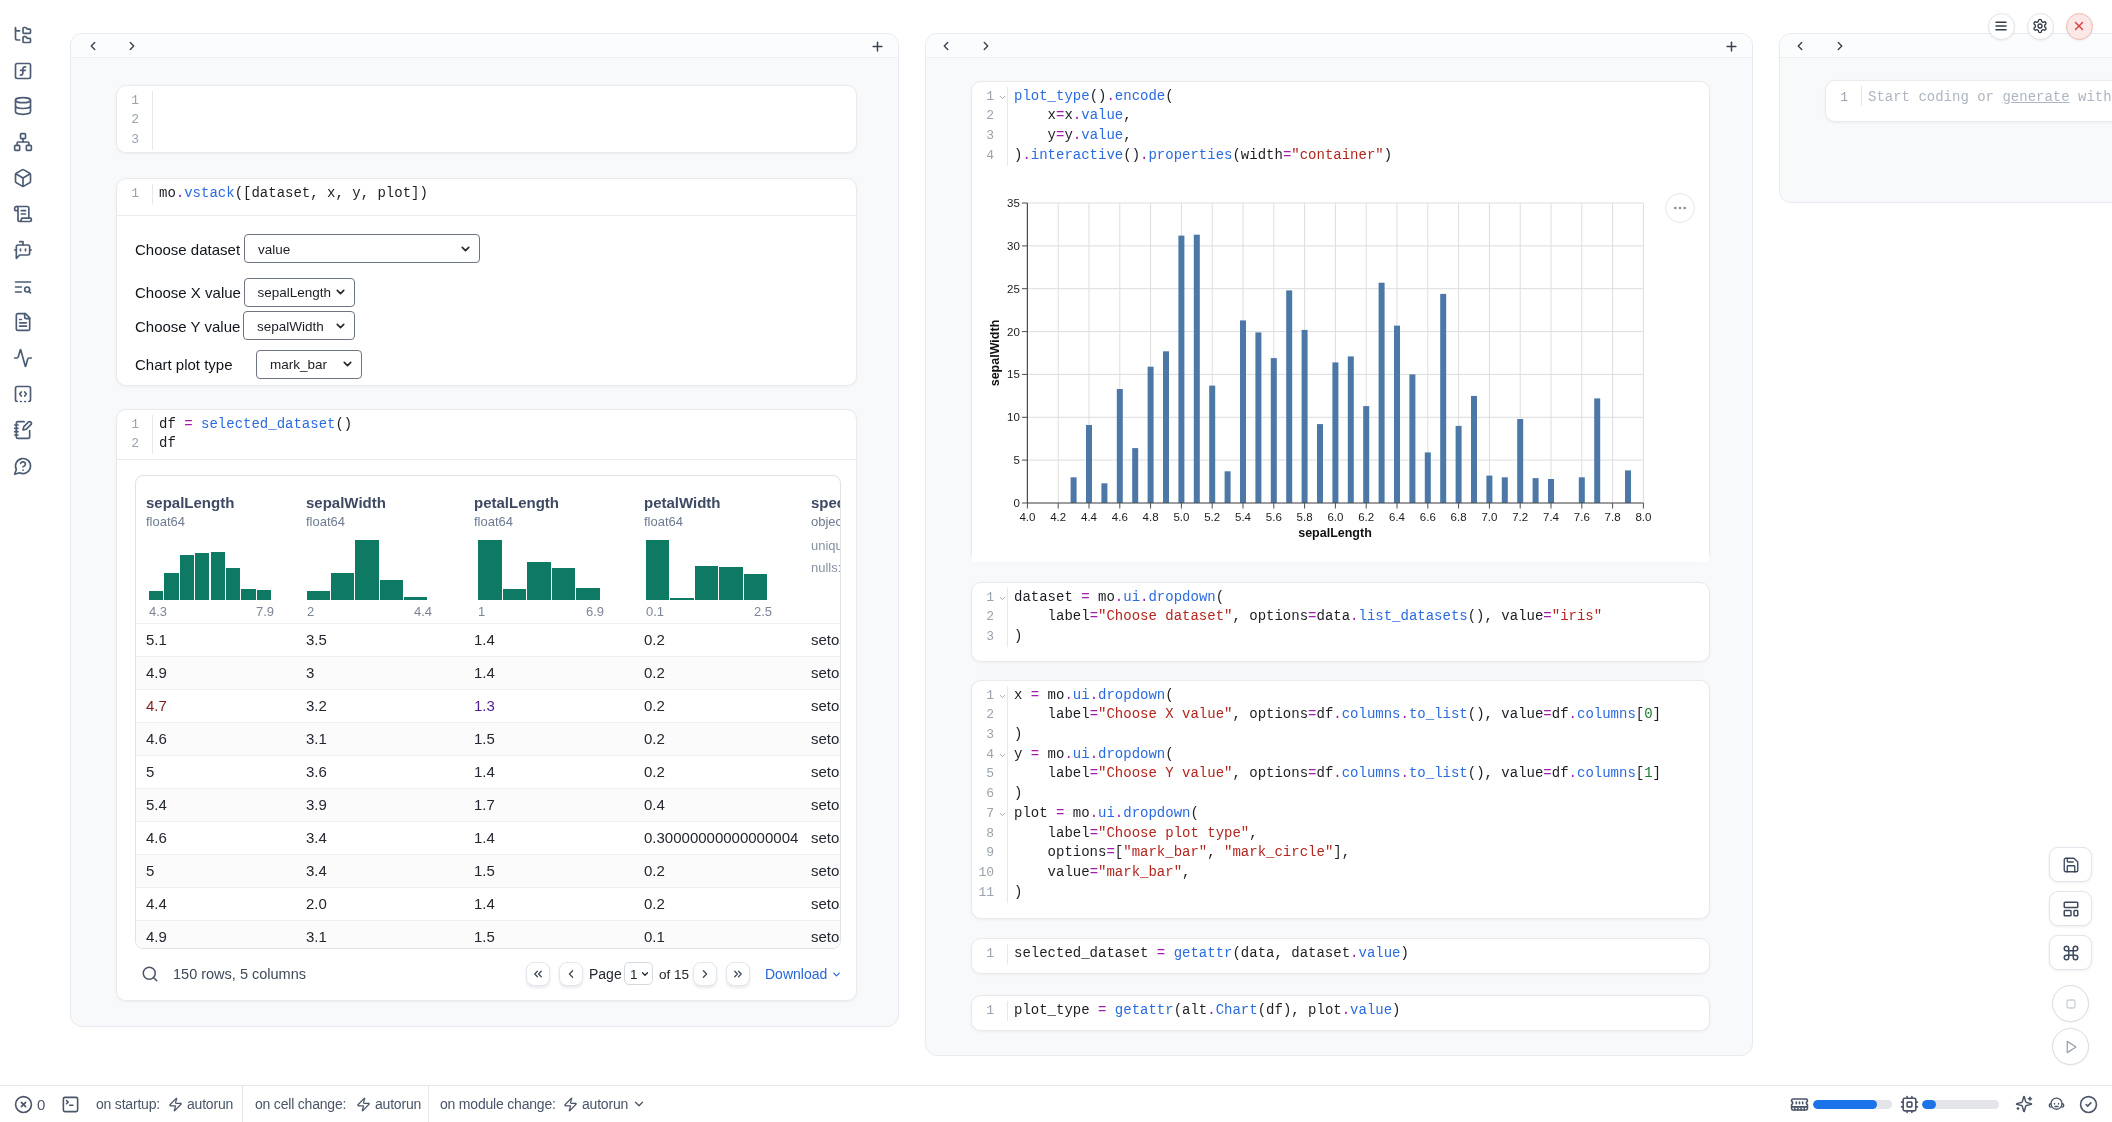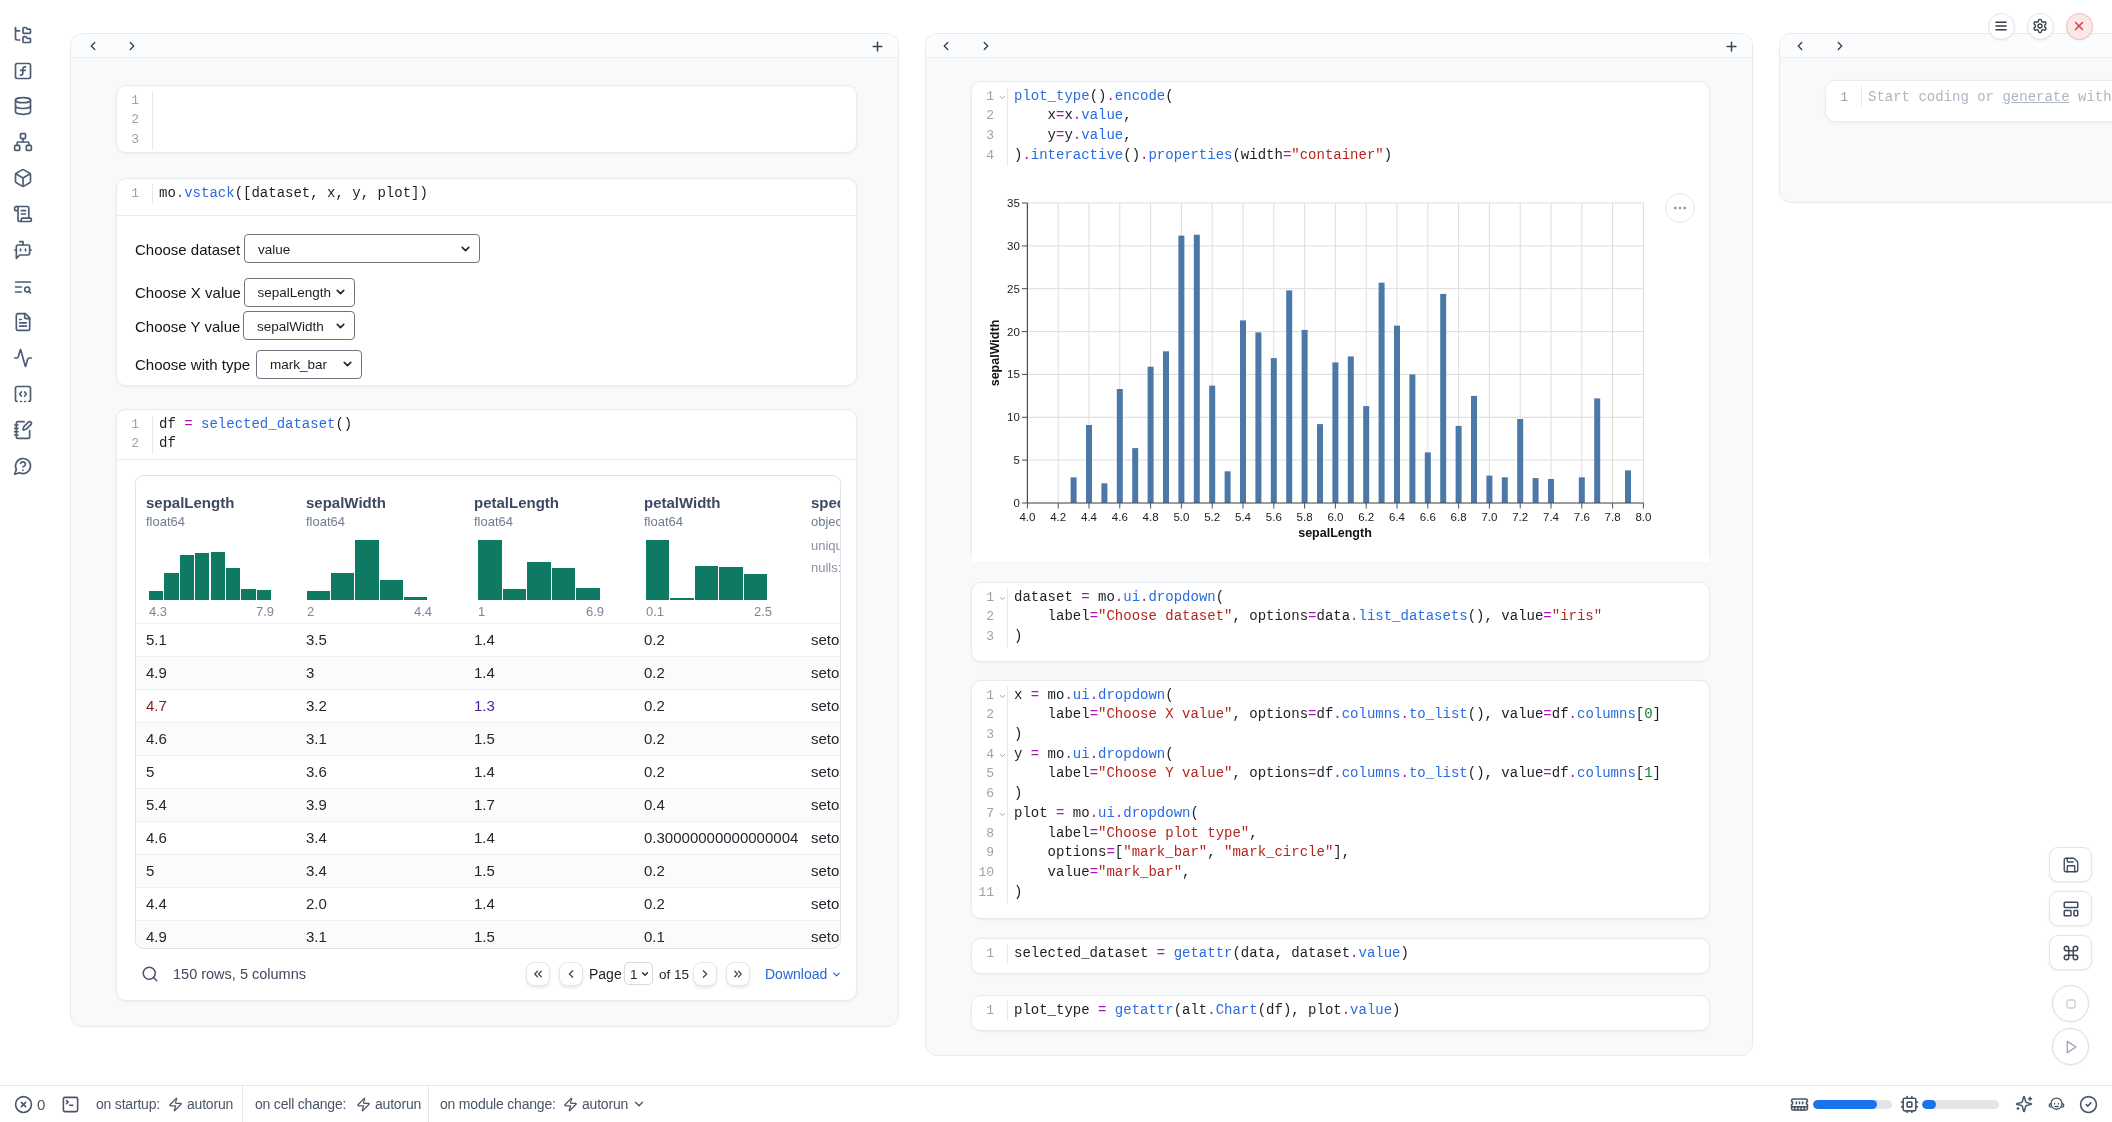--- a/index.html
+++ b/index.html
@@ -149,21 +149,21 @@
           <path d="m6 9 6 6 6-6"></path>
         </svg>
       </div>
       <div class="lbl" style="left:18px;top:146.5px;transform:translateY(-50%)">Choose Y value</div>
       <div class="sel" style="left:126px;top:132px;width:111.5px;height:29px">
         <span class="st">sepalWidth</span>
         <svg width="13" height="13" viewBox="0 0 24 24" style="fill:none;stroke:#23272e;stroke-width:3;stroke-linecap:round;stroke-linejoin:round">
           <path d="m6 9 6 6 6-6"></path>
         </svg>
       </div>
-      <div class="lbl" style="left:18px;top:185.0px;transform:translateY(-50%)">Choose with type</div>
+      <div class="lbl" style="left:18px;top:185.0px;transform:translateY(-50%)">Chart plot type</div>
       <div class="sel" style="left:139px;top:170.5px;width:106px;height:29px">
         <span class="st">mark_bar</span>
         <svg width="13" height="13" viewBox="0 0 24 24" style="fill:none;stroke:#23272e;stroke-width:3;stroke-linecap:round;stroke-linejoin:round">
           <path d="m6 9 6 6 6-6"></path>
         </svg>
       </div>
     </div>
   <div id="cellC" class="cell" style="left:45px;top:375px;width:741px;height:592px">
       <div class="gut">
         <span>1</span>

